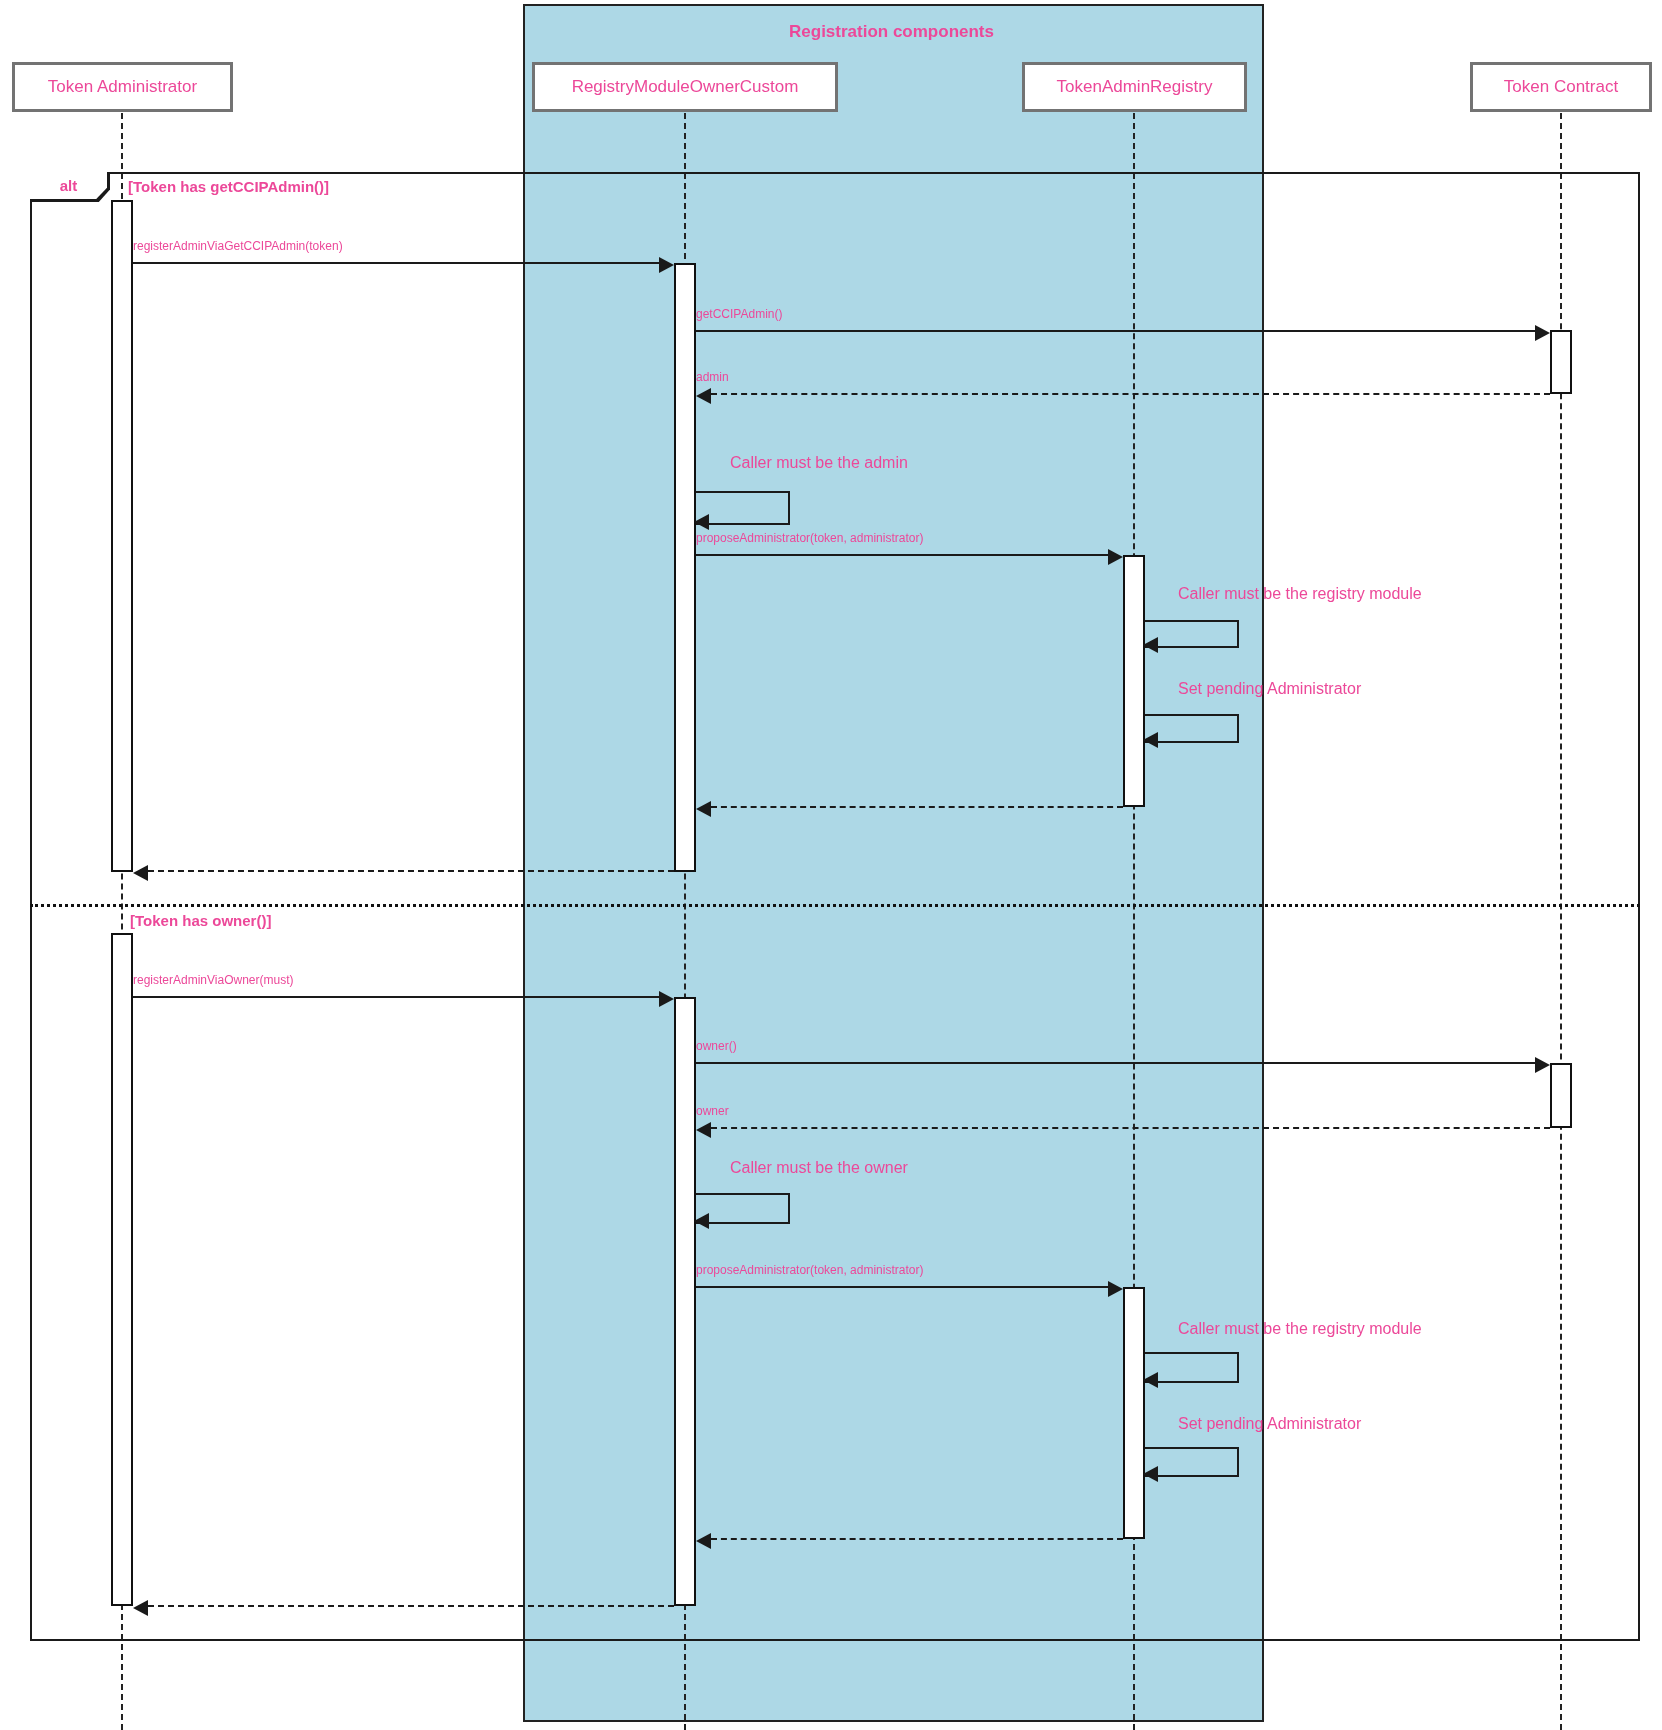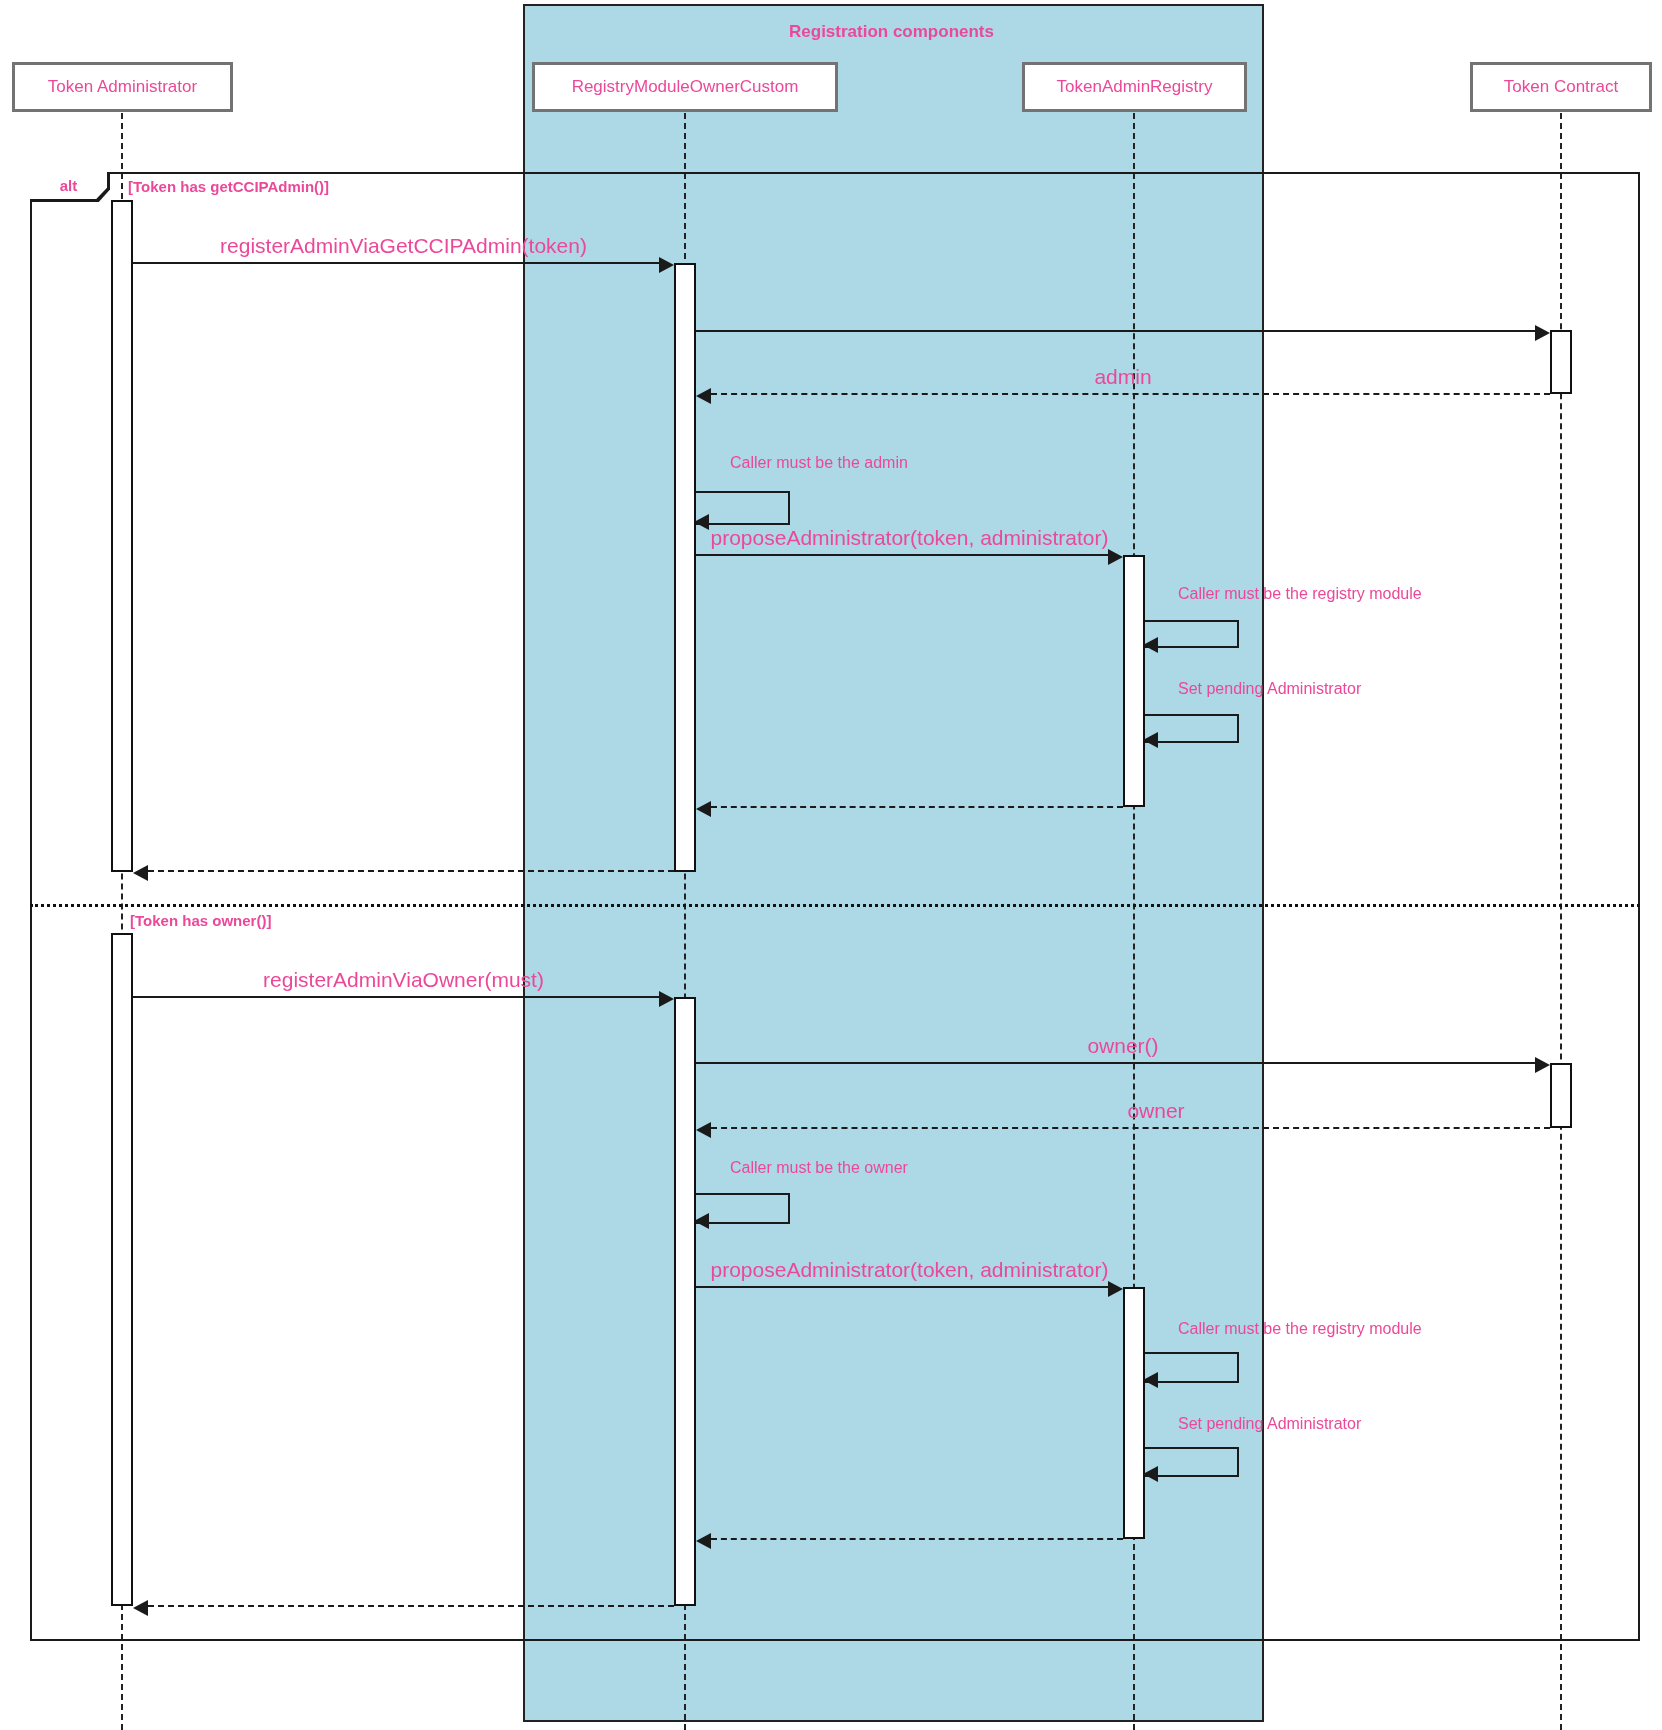--- a/index.html
+++ b/index.html
@@ -116,22 +116,21 @@
     z-index:4;
   }
   .loop::after{
     content:"";position:absolute;left:-2px;bottom:-7px;width:0;height:0;
     border-top:8px solid transparent;border-bottom:8px solid transparent;
     border-right:15px solid var(--line);
   }
   
   .lbl{
     position:absolute;
-    font-size:21px;line-height:20px;
-    text-align:center;
+    font-size:12px;line-height:20px;
     z-index:5;
     white-space:nowrap;
   }
   .lbl-left{
     position:absolute;
     font-size:16px;line-height:20px;
     text-align:right;
     z-index:5;
     white-space:nowrap;
   }
@@ -167,20 +166,21 @@
   <div class="act" style="left:1550px;top:330px;height:64px;"></div>
   <div class="act" style="left:1123px;top:555px;height:252px;"></div>
   <div class="act" style="left:111px;top:933px;height:673px;"></div>
   <div class="act" style="left:674px;top:997px;height:609px;"></div>
   <div class="act" style="left:1550px;top:1063px;height:65px;"></div>
   <div class="act" style="left:1123px;top:1287px;height:252px;"></div>
 
   <div class="lbl" style="left:133px;top:236px;width:541px;">registerAdminViaGetCCIPAdmin(token)</div>
   <div class="marr" style="left:133px;top:262px;width:526px;"></div>
 
+  <div class="lbl" style="left:696px;top:304px;width:854px;">getCCIPAdmin()</div>
   <div class="marr" style="left:696px;top:330px;width:839px;"></div>
 
   <div class="lbl" style="left:696px;top:367px;width:854px;">admin</div>
   <div class="mret" style="left:711px;top:393px;width:839px;"></div>
 
   <div class="lbl-left" style="left:730px;top:453px;">Caller must be the admin</div>
   <div class="loop" style="left:696px;top:491px;height:34px;"></div>
 
   <div class="lbl" style="left:696px;top:528px;width:427px;">proposeAdministrator(token, administrator)</div>
   <div class="marr" style="left:696px;top:554px;width:412px;"></div>

